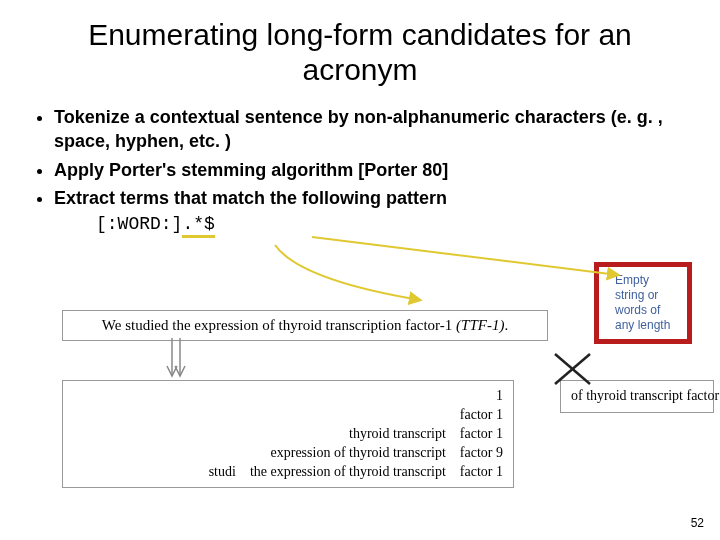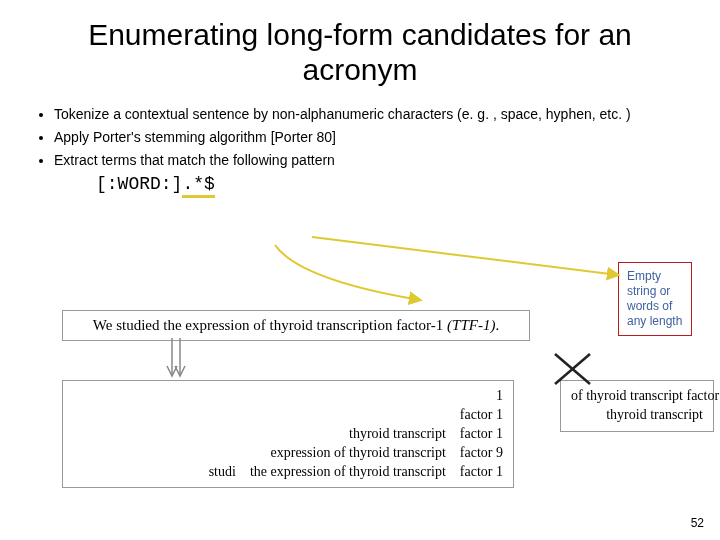--- a/index.html
+++ b/index.html
@@ -22,53 +22,54 @@
   .title {
     text-align: center;
     font-size: 30px;
     font-weight: 400;
     line-height: 1.15;
     margin: 0 0 18px 0;
   }
   ul.bullets {
     margin: 0 0 0 26px;
     padding: 0;
-    font-size: 14px;
+    font-size: 18px;
     line-height: 1.35;
+    font-weight: bold;
   }
   ul.bullets > li {
     margin-bottom: 4px;
   }
   .pattern {
     font-family: "Courier New", monospace;
     font-size: 18px;
     margin-left: 68px;
     margin-top: 2px;
     position: relative;
   }
   .pattern .seg { display:inline-block; }
   .pattern .uline-yellow {
     border-bottom: 3px solid #e0c830;
     padding-bottom: 1px;
   }
   .sentence-box {
     border: 1px solid #999;
-    padding: 6px 18px;
+    padding: 6px 27px;
     font-family: Georgia, "Times New Roman", serif;
     font-size: 15px;
     position: absolute;
     left: 62px;
     top: 310px;
     width: 430px;
     text-align: center;
   }
   .sentence-box .ttf { font-style: italic; }
   .callout {
-    border: 1px solid #b91c1c;
-    padding: 6px 8px;
+    border: 5px solid #b91c1c;
+    padding: 6px 16px;
     font-size: 12px;
     line-height: 1.25;
     position: absolute;
     right: 28px;
     top: 262px;
     width: 56px;
     color: #4060a0;
   }
   .candidates1, .candidates2 {
     border: 1px solid #999;
@@ -129,21 +130,20 @@
   <div class="candidates1">
     <div>1</div>
     <div>factor 1</div>
     <div>thyroid transcript    factor 1</div>
     <div>expression of thyroid transcript    factor 9</div>
     <div>studi    the expression of thyroid transcript    factor 1</div>
   </div>
 
   <div class="candidates2">
     <div>of thyroid transcript factor 1</div>
-    <div>thyroid transcript</div>
   </div>
 
   <div class="page-num">52</div>
 
   <svg class="overlay" viewBox="0 0 720 540">
     <defs>
       <marker id="arrYellow" viewBox="0 0 10 10" refX="8" refY="5" markerWidth="7" markerHeight="7" orient="auto">
         <path d="M0,0 L10,5 L0,10 z" fill="#e0c830"></path>
       </marker>
       <marker id="arrOpen" viewBox="0 0 12 12" refX="10" refY="6" markerWidth="10" markerHeight="10" orient="auto">

